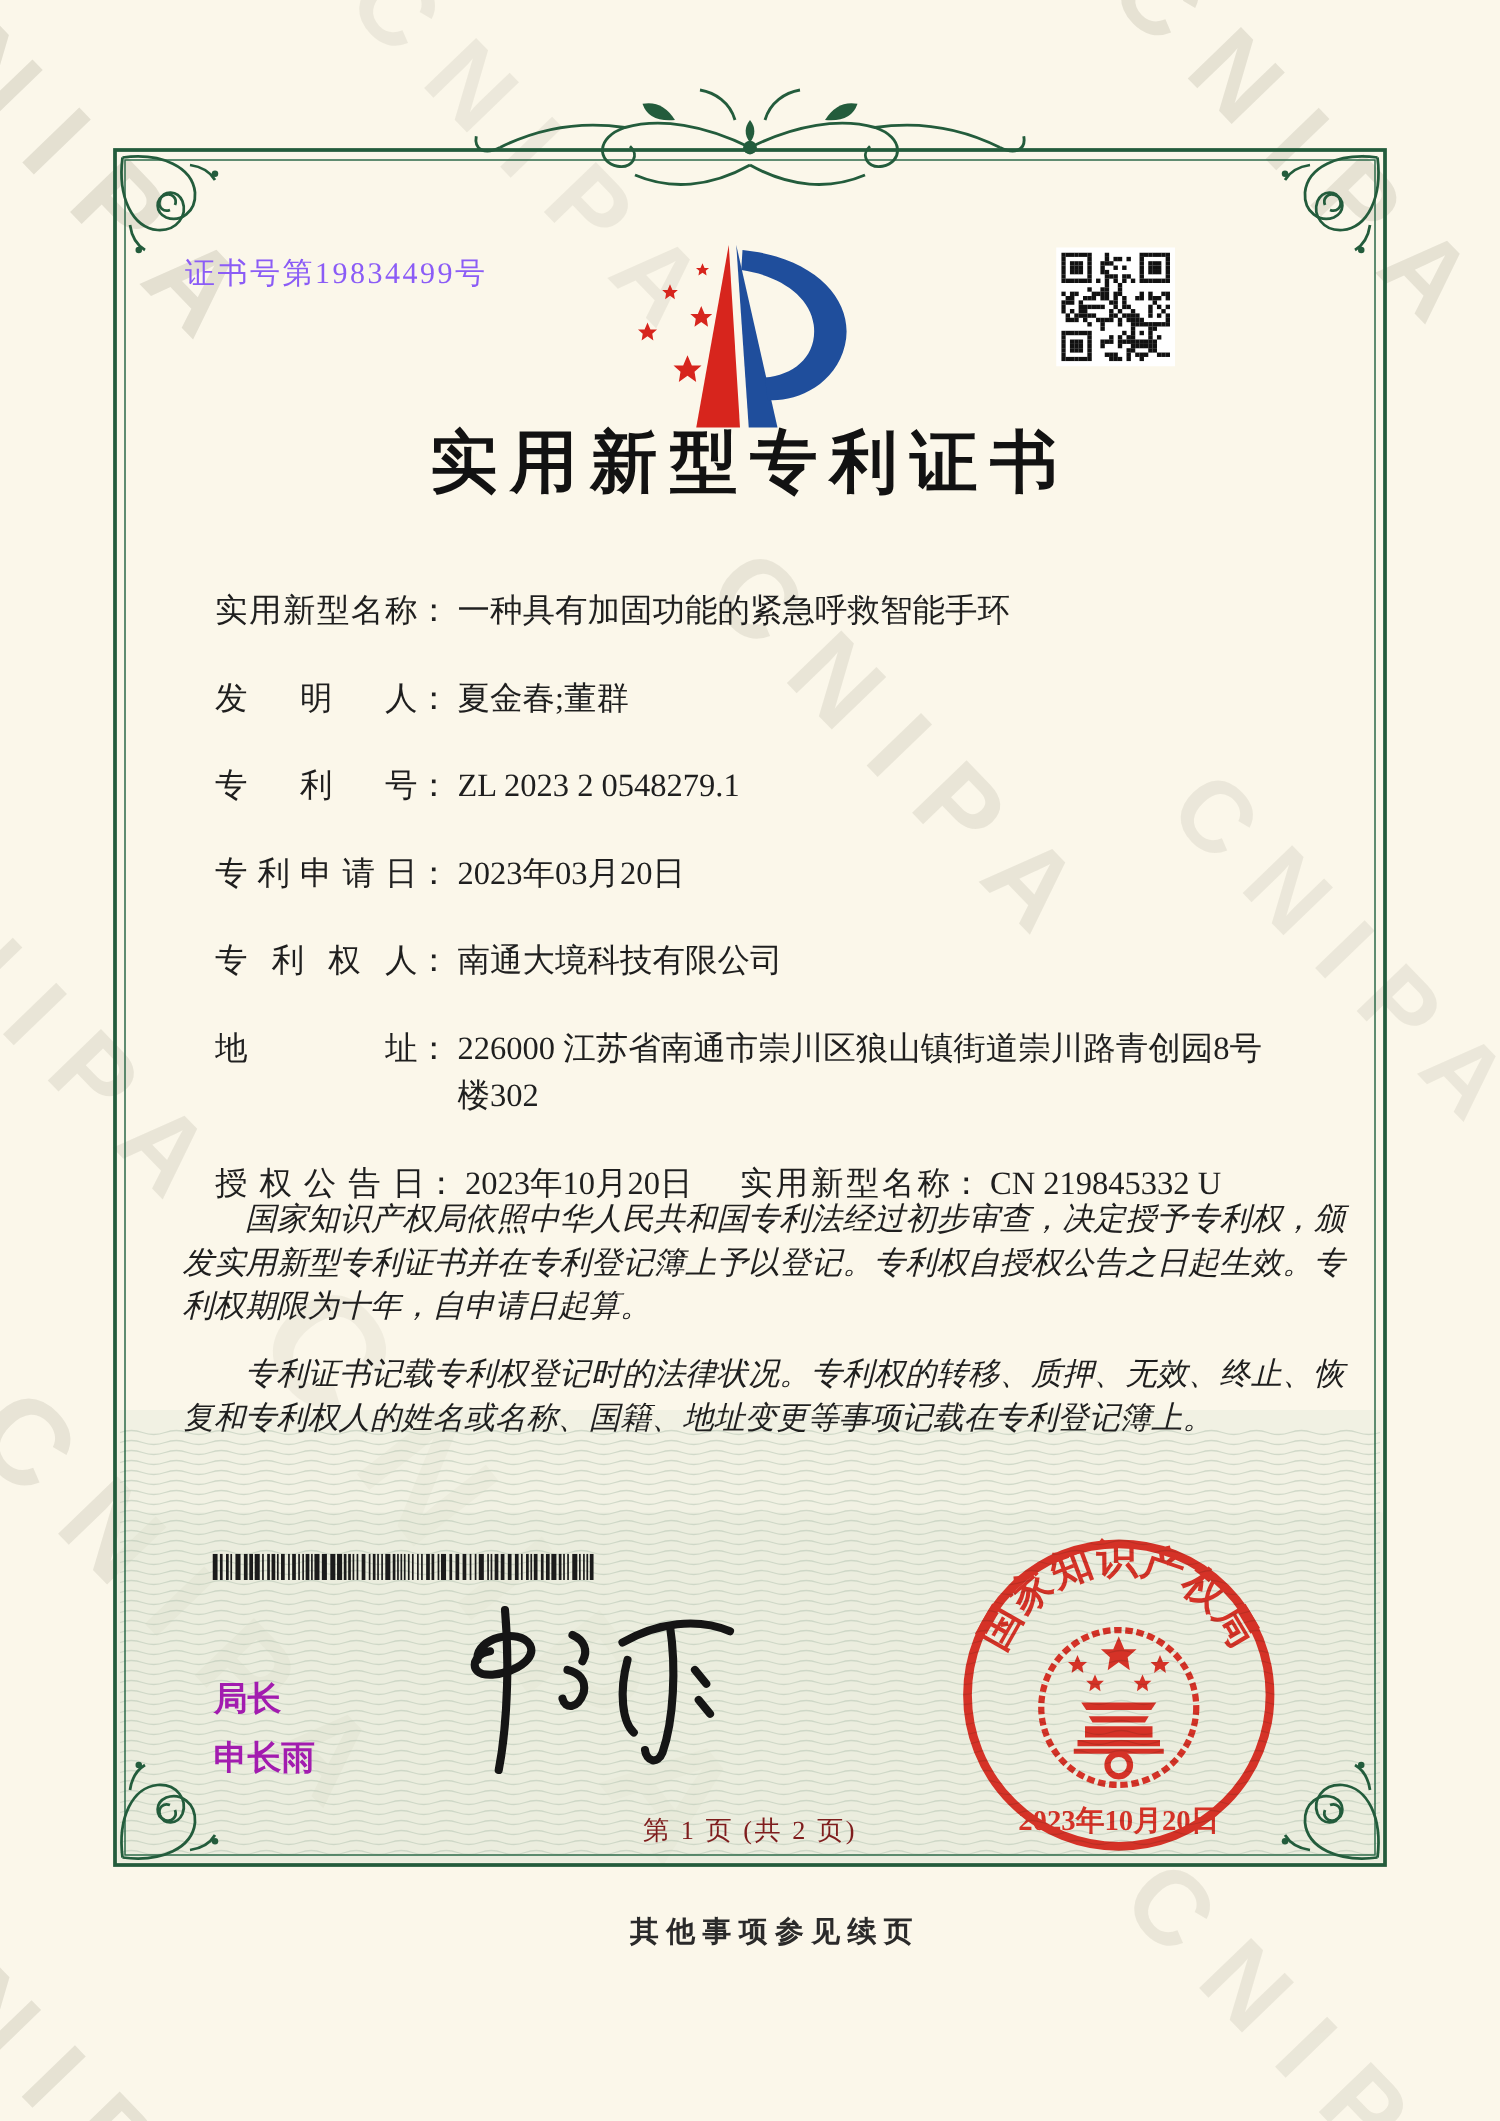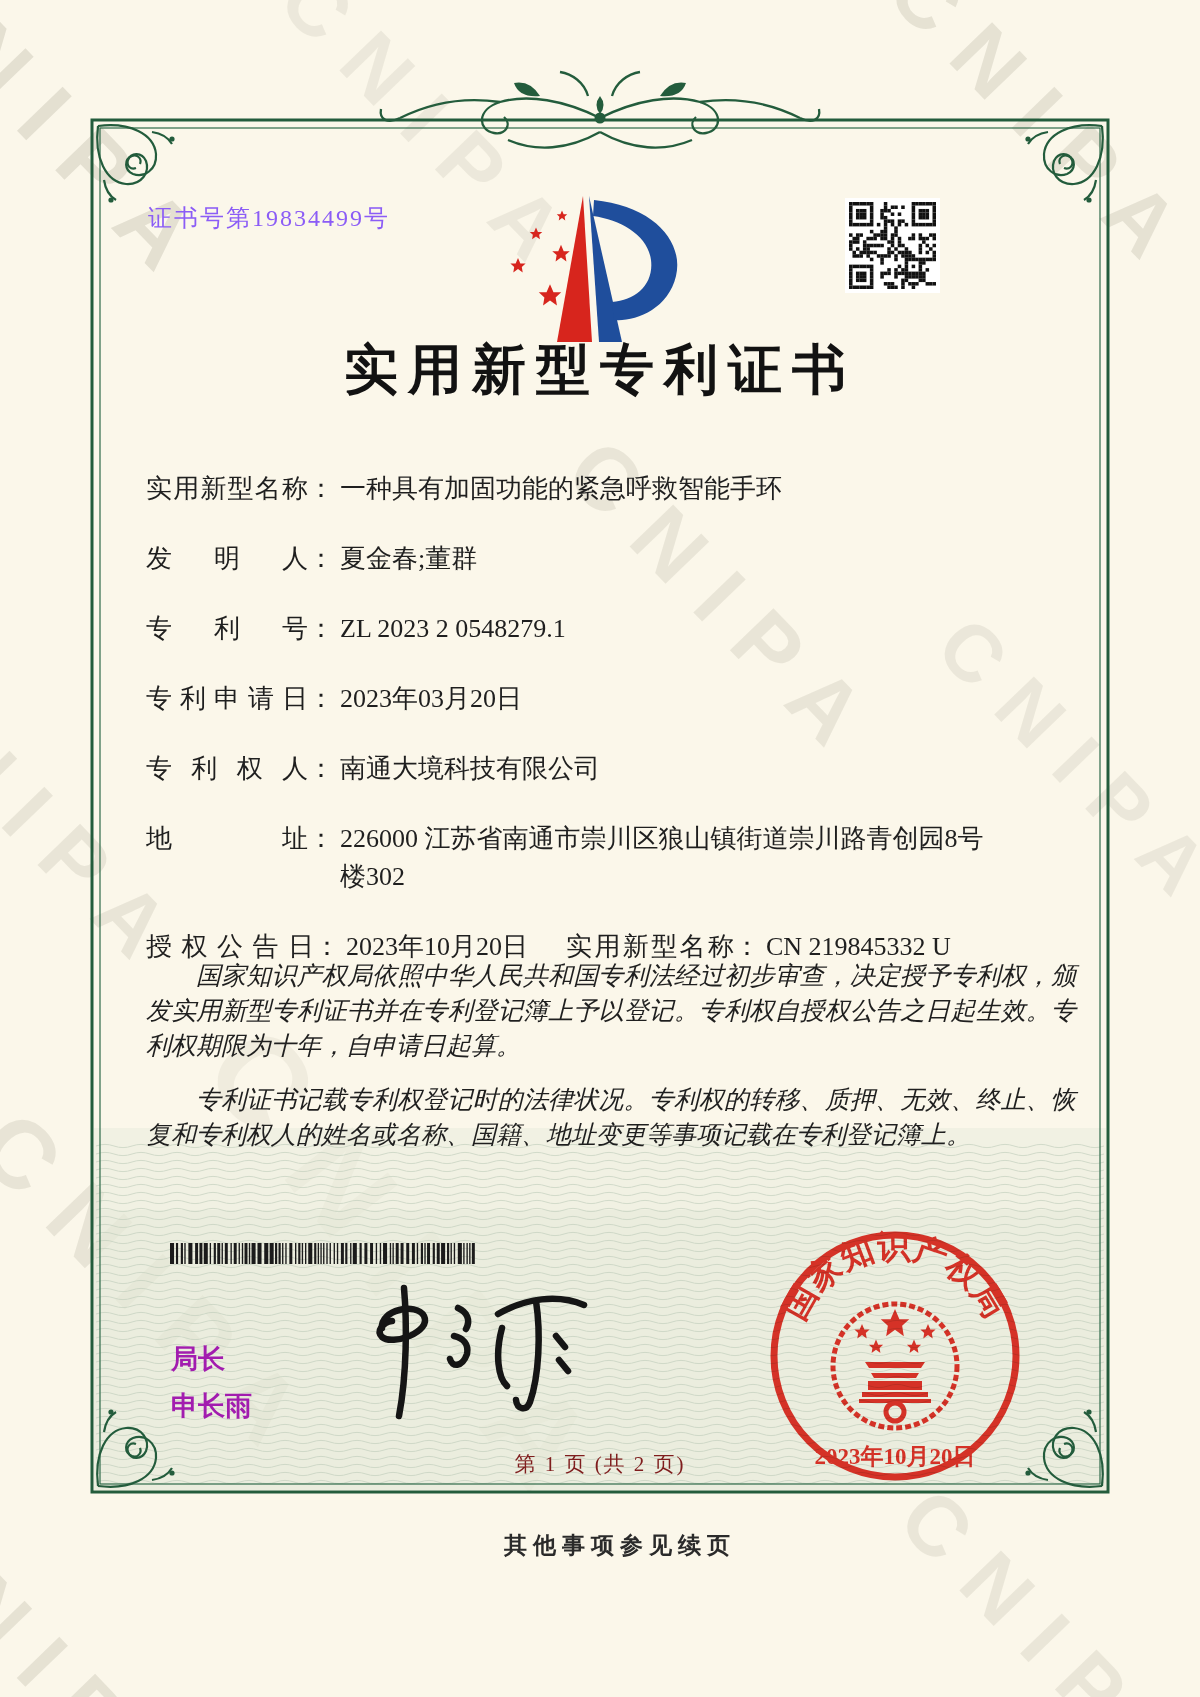--- a/index.html
+++ b/index.html
@@ -19,21 +19,21 @@
   }
   
   .cert-no{left:148px;top:202px;font-size:24px;letter-spacing:2px;color:#8b5cf6;}
   .qr-box{left:845px;top:198px;width:95px;height:95px;background:#fff;padding:4px;box-sizing:border-box;}
   .title{
     left:0;top:334px;width:1200px;text-align:center;
     font-size:54px;font-weight:700;letter-spacing:10px;color:#121212;
   }
   
   .fields{left:146px;top:470px;width:930px;font-size:26px;}
-  .row{display:flex;line-height:38px;margin-bottom:32px;}
+  .row{display:flex;line-height:38px;margin-bottom:32px;margin-left:26px;}
   .lbl{
     display:inline-block;width:162px;flex:0 0 162px;
     text-align:justify;text-align-last:justify;text-justify:inter-character;
   }
   .colon{flex:0 0 auto;padding-right:6px;}
   .val{flex:1 1 auto;}
   .addr .val{max-width:648px;}
   .grant{margin-top:4px;}
   .grant .group{display:flex;align-items:center;}
   .grant .group.g2{margin-left:38px;}

